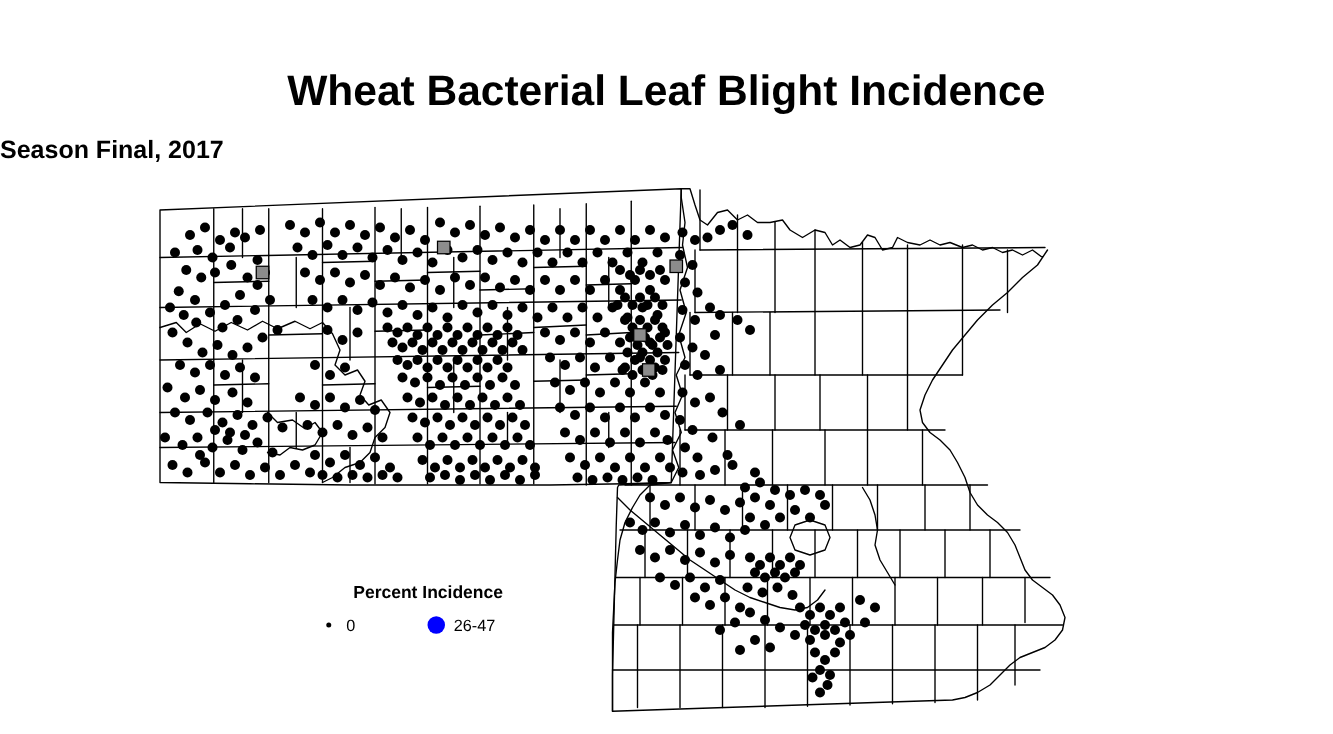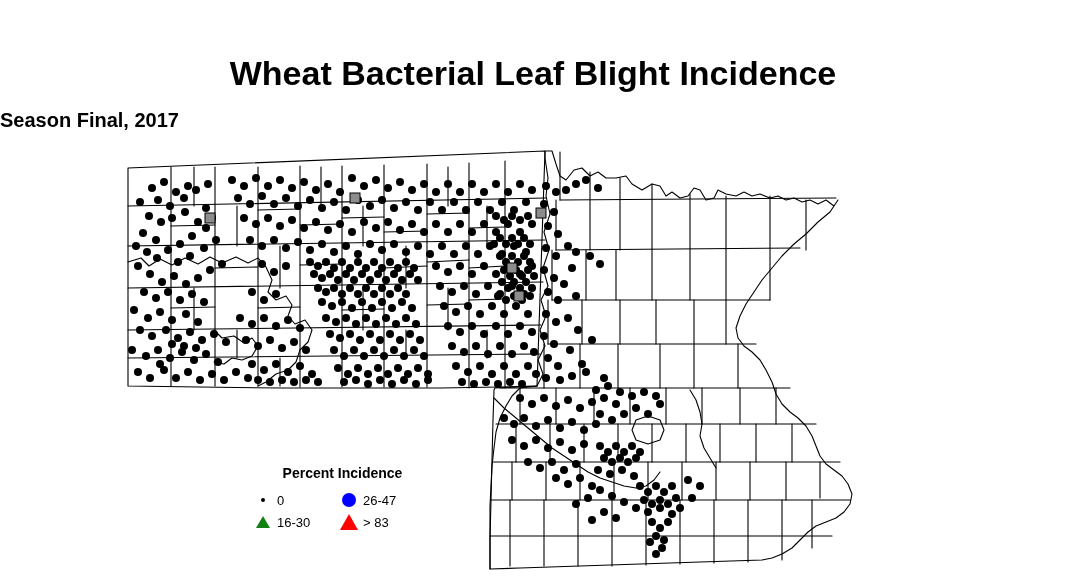--- a/index.html
+++ b/index.html
@@ -867,31 +867,17 @@
         </div>
         <div class="legend-entry">
           <span class="legend-sym">
               <span class="sym-circle-blue"></span>
             </span>
           <span class="legend-label">26-47</span>
         </div>
       </div>
 
 
-      <div class="legend-row">
-        <div class="legend-entry">
-          <span class="legend-sym">
-              <span class="sym-tri-green"></span>
-            </span>
-          <span class="legend-label">16-30</span>
-        </div>
-        <div class="legend-entry">
-          <span class="legend-sym">
-              <span class="sym-tri-red"></span>
-            </span>
-          <span class="legend-label">&gt; 83</span>
-        </div>
-      </div>
 
     </div>
   </div>
 
 </div>
 
 </body></html>

